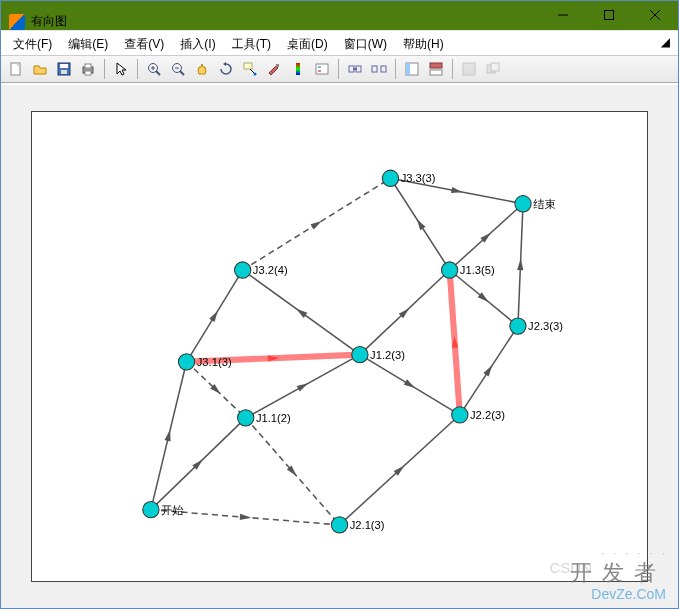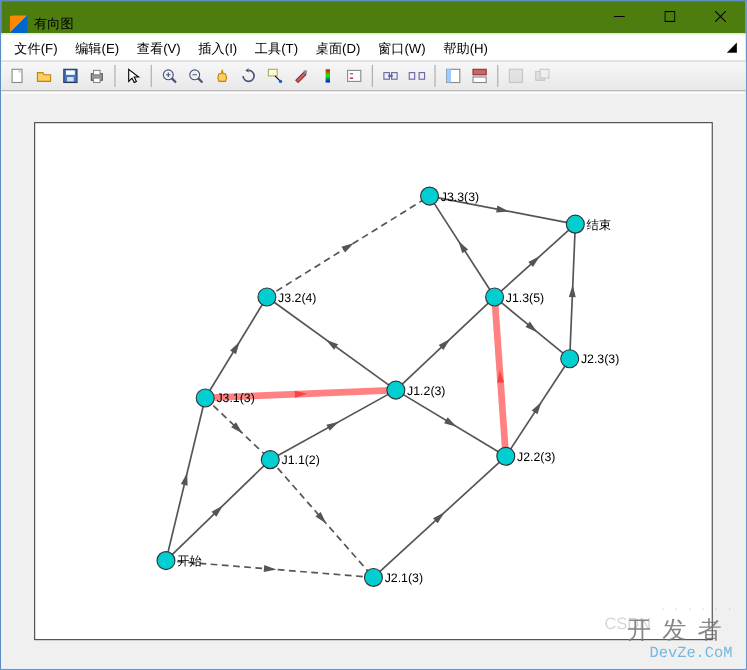--- a/index.html
+++ b/index.html
@@ -21,21 +21,21 @@
 .graph-svg{width:100%;height:100%}
 .node-c{fill:#00ced1;stroke:#333;stroke-width:1}
 .node-l{font-size:11px;fill:#000}
 .edge{stroke:#555;stroke-width:1.5;fill:none}
 .edge.hl{stroke:#ff6b6b;stroke-width:6;opacity:.85}
 .edge.dashed{stroke-dasharray:6,4}
 .arrow{fill:#555}
 .arrow.hl{fill:#ff4040}
 .watermark{position:absolute;right:12px;bottom:6px;text-align:right;pointer-events:none;user-select:none}
 .watermark .cn{color:#737373;font-size:22px;letter-spacing:10px;opacity:.85}
-.watermark .en{font-family:Liberation Mono, monospace;color:#3498db;font-size:14px;opacity:.65;margin-top:-2px}
+.watermark .en{font-family:Liberation Sans, sans-serif;color:#3498db;font-size:14px;opacity:.65;margin-top:-2px}
 .watermark .dots{position:absolute;right:-2px;top:-10px;color:#3498db;font-size:10px;letter-spacing:3px;opacity:.5}
 .csdn{position:absolute;right:55px;bottom:5px;color:#bbb;font-size:15px;opacity:.6}
 </style>
 </head>
 <body>
 
 <div class="titlebar">
   <div class="app-icon"></div>
   <div class="title">有向图</div>
   <div class="btns">

